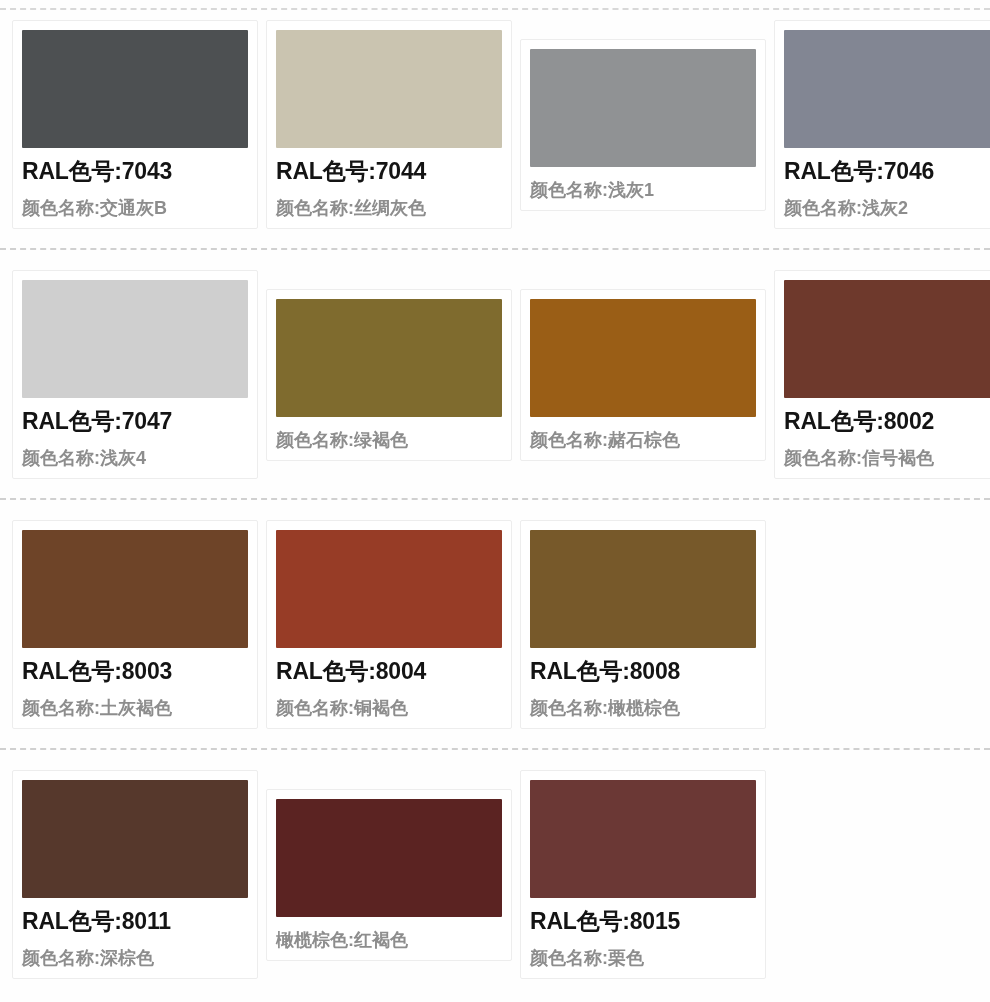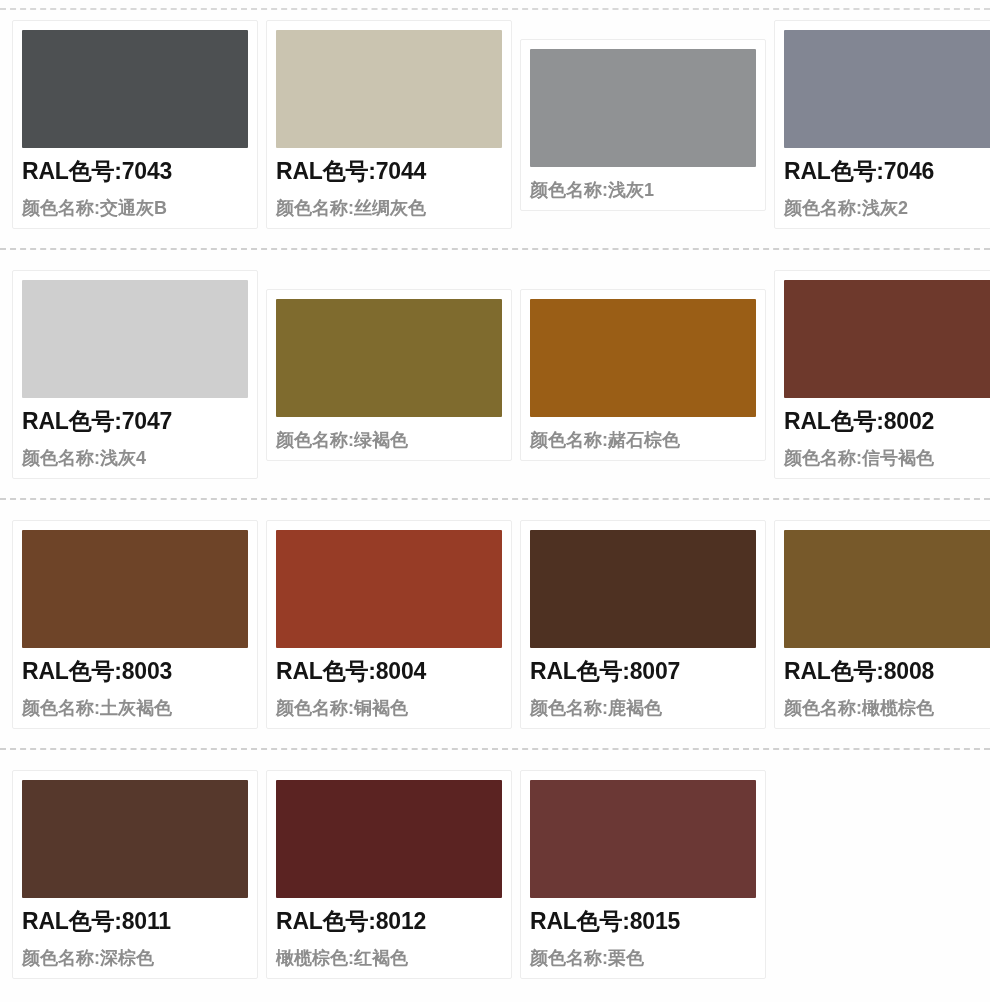--- a/index.html
+++ b/index.html
@@ -161,42 +161,36 @@
             <div class="swatch" style="background-color: rgb(110, 68, 40);"></div>
             <div class="card-code">RAL色号:8003</div>
             <div class="card-name">颜色名称:土灰褐色</div>
           </div>
           <div class="card">
             <div class="swatch" style="background-color: rgb(151, 60, 38);"></div>
             <div class="card-code">RAL色号:8004</div>
             <div class="card-name">颜色名称:铜褐色</div>
           </div>
           <div class="card">
-            <div class="swatch" style="background-color: rgb(78, 49, 34);"></div>
-            <div class="card-code">RAL色号:8007</div>
-            <div class="card-name">颜色名称:鹿褐色</div>
-          </div>
-          <div class="card">
             <div class="swatch" style="background-color: rgb(119, 89, 42);"></div>
             <div class="card-code">RAL色号:8008</div>
             <div class="card-name">颜色名称:橄榄棕色</div>
           </div>
         </div>
         <div class="divider" style="top: 248px;"></div>
       </div>
       <div class="row">
         <div class="row-cards">
           <div class="card">
             <div class="swatch" style="background-color: rgb(86, 56, 44);"></div>
             <div class="card-code">RAL色号:8011</div>
             <div class="card-name">颜色名称:深棕色</div>
           </div>
           <div class="card">
             <div class="swatch" style="background-color: rgb(91, 35, 34);"></div>
-            <div class="card-code">RAL色号:8012</div>
             <div class="card-name">橄榄棕色:红褐色</div>
           </div>
           <div class="card">
             <div class="swatch" style="background-color: rgb(107, 56, 53);"></div>
             <div class="card-code">RAL色号:8015</div>
             <div class="card-name">颜色名称:栗色</div>
           </div>
         </div>
       </div>
     </div>

